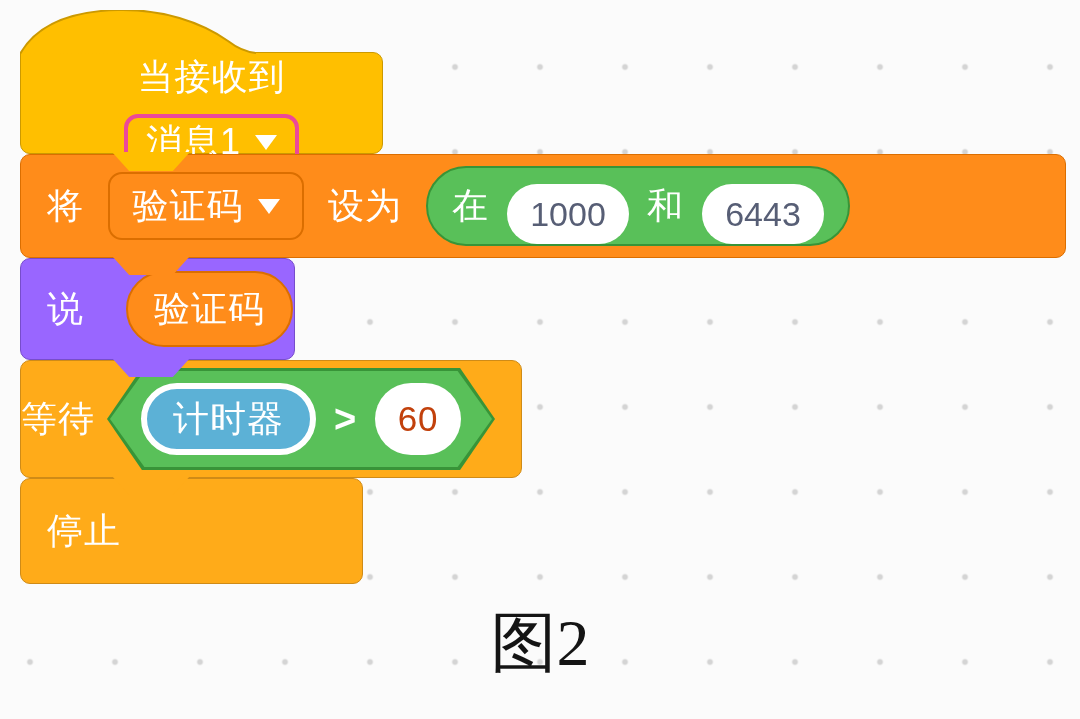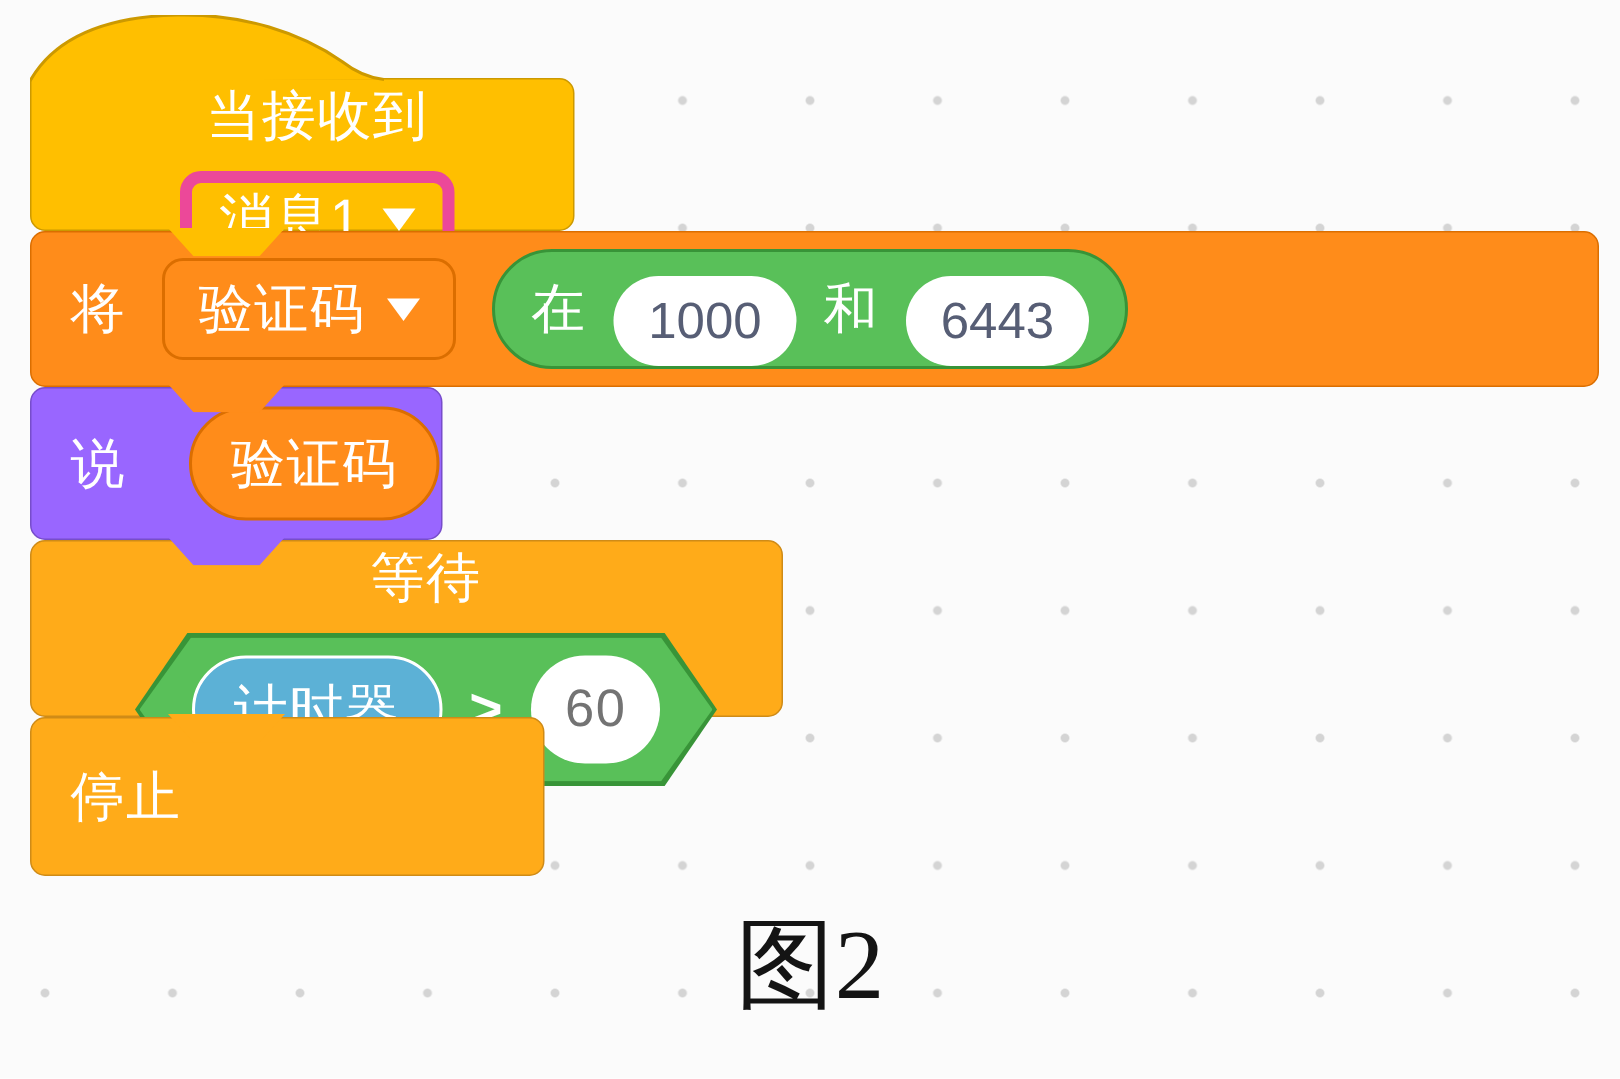--- a/index.html
+++ b/index.html
@@ -29,21 +29,21 @@
   }
   .tab.yellow{background:#FFBF00;}
   .tab.orange{background:#FF8C1A;}
   .tab.purple{background:#9966FF;}
   .tab.lightorange{background:#FFAB19;}
   
   .dd{
     height:68px;border-radius:14px;display:flex;align-items:center;
     padding:0 18px;gap:14px;box-sizing:border-box;white-space:nowrap;
   }
-  .dd.on-events{border:8px solid #ec4899;height:76px;}
+  .dd.on-events{border:4px solid #ec4899;height:76px;}
   .dd.on-variables{border:2px solid #DB6E00;}
   .dd.on-control{border:2px solid #CF8B17;height:70px;}
   .dd-arrow{
     width:0;height:0;border-left:11px solid transparent;
     border-right:11px solid transparent;border-top:15px solid #ffffff;
   }
   
   .reporter-green{
     height:80px;background:#59C059;border:2px solid #389438;border-radius:40px;
     display:flex;align-items:center;gap:18px;padding:0 24px;box-sizing:border-box;
@@ -65,29 +65,29 @@
   
   .hex{position:relative;width:388px;height:102px;flex:none;
     clip-path:polygon(0 50%,9% 0,91% 0,100% 50%,91% 100%,9% 100%);
     background:#389438;display:flex;align-items:center;justify-content:center;}
   .hex-inner{
     position:absolute;inset:3px;background:#59C059;
     clip-path:polygon(0 50%,9% 0,91% 0,100% 50%,91% 100%,9% 100%);
   }
   .hex-content{position:relative;z-index:2;display:flex;align-items:center;gap:18px;}
   .sensing-oval{
-    height:72px;background:#5CB1D6;border:2px solid #ffffff;border-radius:36px;
+    height:72px;background:#5CB1D6;border:6px solid #ffffff;border-radius:36px;
     display:flex;align-items:center;justify-content:center;padding:0 26px;
     color:#fff;font-size:36px;font-weight:500;box-sizing:border-box;white-space:nowrap;
   }
   .op{font-size:38px;font-weight:700;color:#fff;}
   .circle-input{
     width:86px;height:72px;background:#fff;border-radius:36px;
     display:flex;align-items:center;justify-content:center;
-    color:#737373;font-size:35px;font-weight:500;
+    color:#c2410c;font-size:35px;font-weight:500;
   }
   .hat-dome{position:absolute;left:20px;top:10px;z-index:2;}
   .caption{
     position:absolute;left:0;top:598px;width:100%;text-align:center;
     font-family:"Liberation Serif","DejaVu Serif",serif;
     font-size:66px;color:#141414;z-index:1;
   }
 </style>
 </head>
 <body>
@@ -105,36 +105,37 @@
     </div>
   </div>
   <div class="tab yellow" style="top:152px;"></div>
 
   <div class="block variables" style="left:20px;top:154px;width:1046px;height:104px;padding-left:26px;gap:24px;">
     <span class="lbl">将</span>
     <div class="dd on-variables" style="min-width:196px;justify-content:center;">
       <span>验证码</span>
       <span class="dd-arrow"></span>
     </div>
+    <span class="lbl">设为</span>
     <div class="reporter-green">
       <span class="lbl">在</span>
       <div class="num-input">1000</div>
       <span class="lbl">和</span>
       <div class="num-input">6443</div>
     </div>
   </div>
   <div class="tab orange" style="top:256px;"></div>
 
   <div class="block looks" style="left:20px;top:258px;width:275px;height:102px;padding-left:26px;gap:42px;">
     <span class="lbl">说</span>
     <div class="var-oval">验证码</div>
   </div>
   <div class="tab purple" style="top:358px;"></div>
 
-  <div class="block control" style="left:20px;top:360px;width:502px;height:118px;padding-left:26px;gap:12px;flex-direction:column;">
+  <div class="block control" style="left:20px;top:360px;width:502px;height:118px;gap:12px;">
     <span class="lbl">等待</span>
     <div class="hex">
       <div class="hex-inner"></div>
       <div class="hex-content">
         <div class="sensing-oval">计时器</div>
         <span class="op">&gt;</span>
         <div class="circle-input">60</div>
       </div>
     </div>
   </div>

